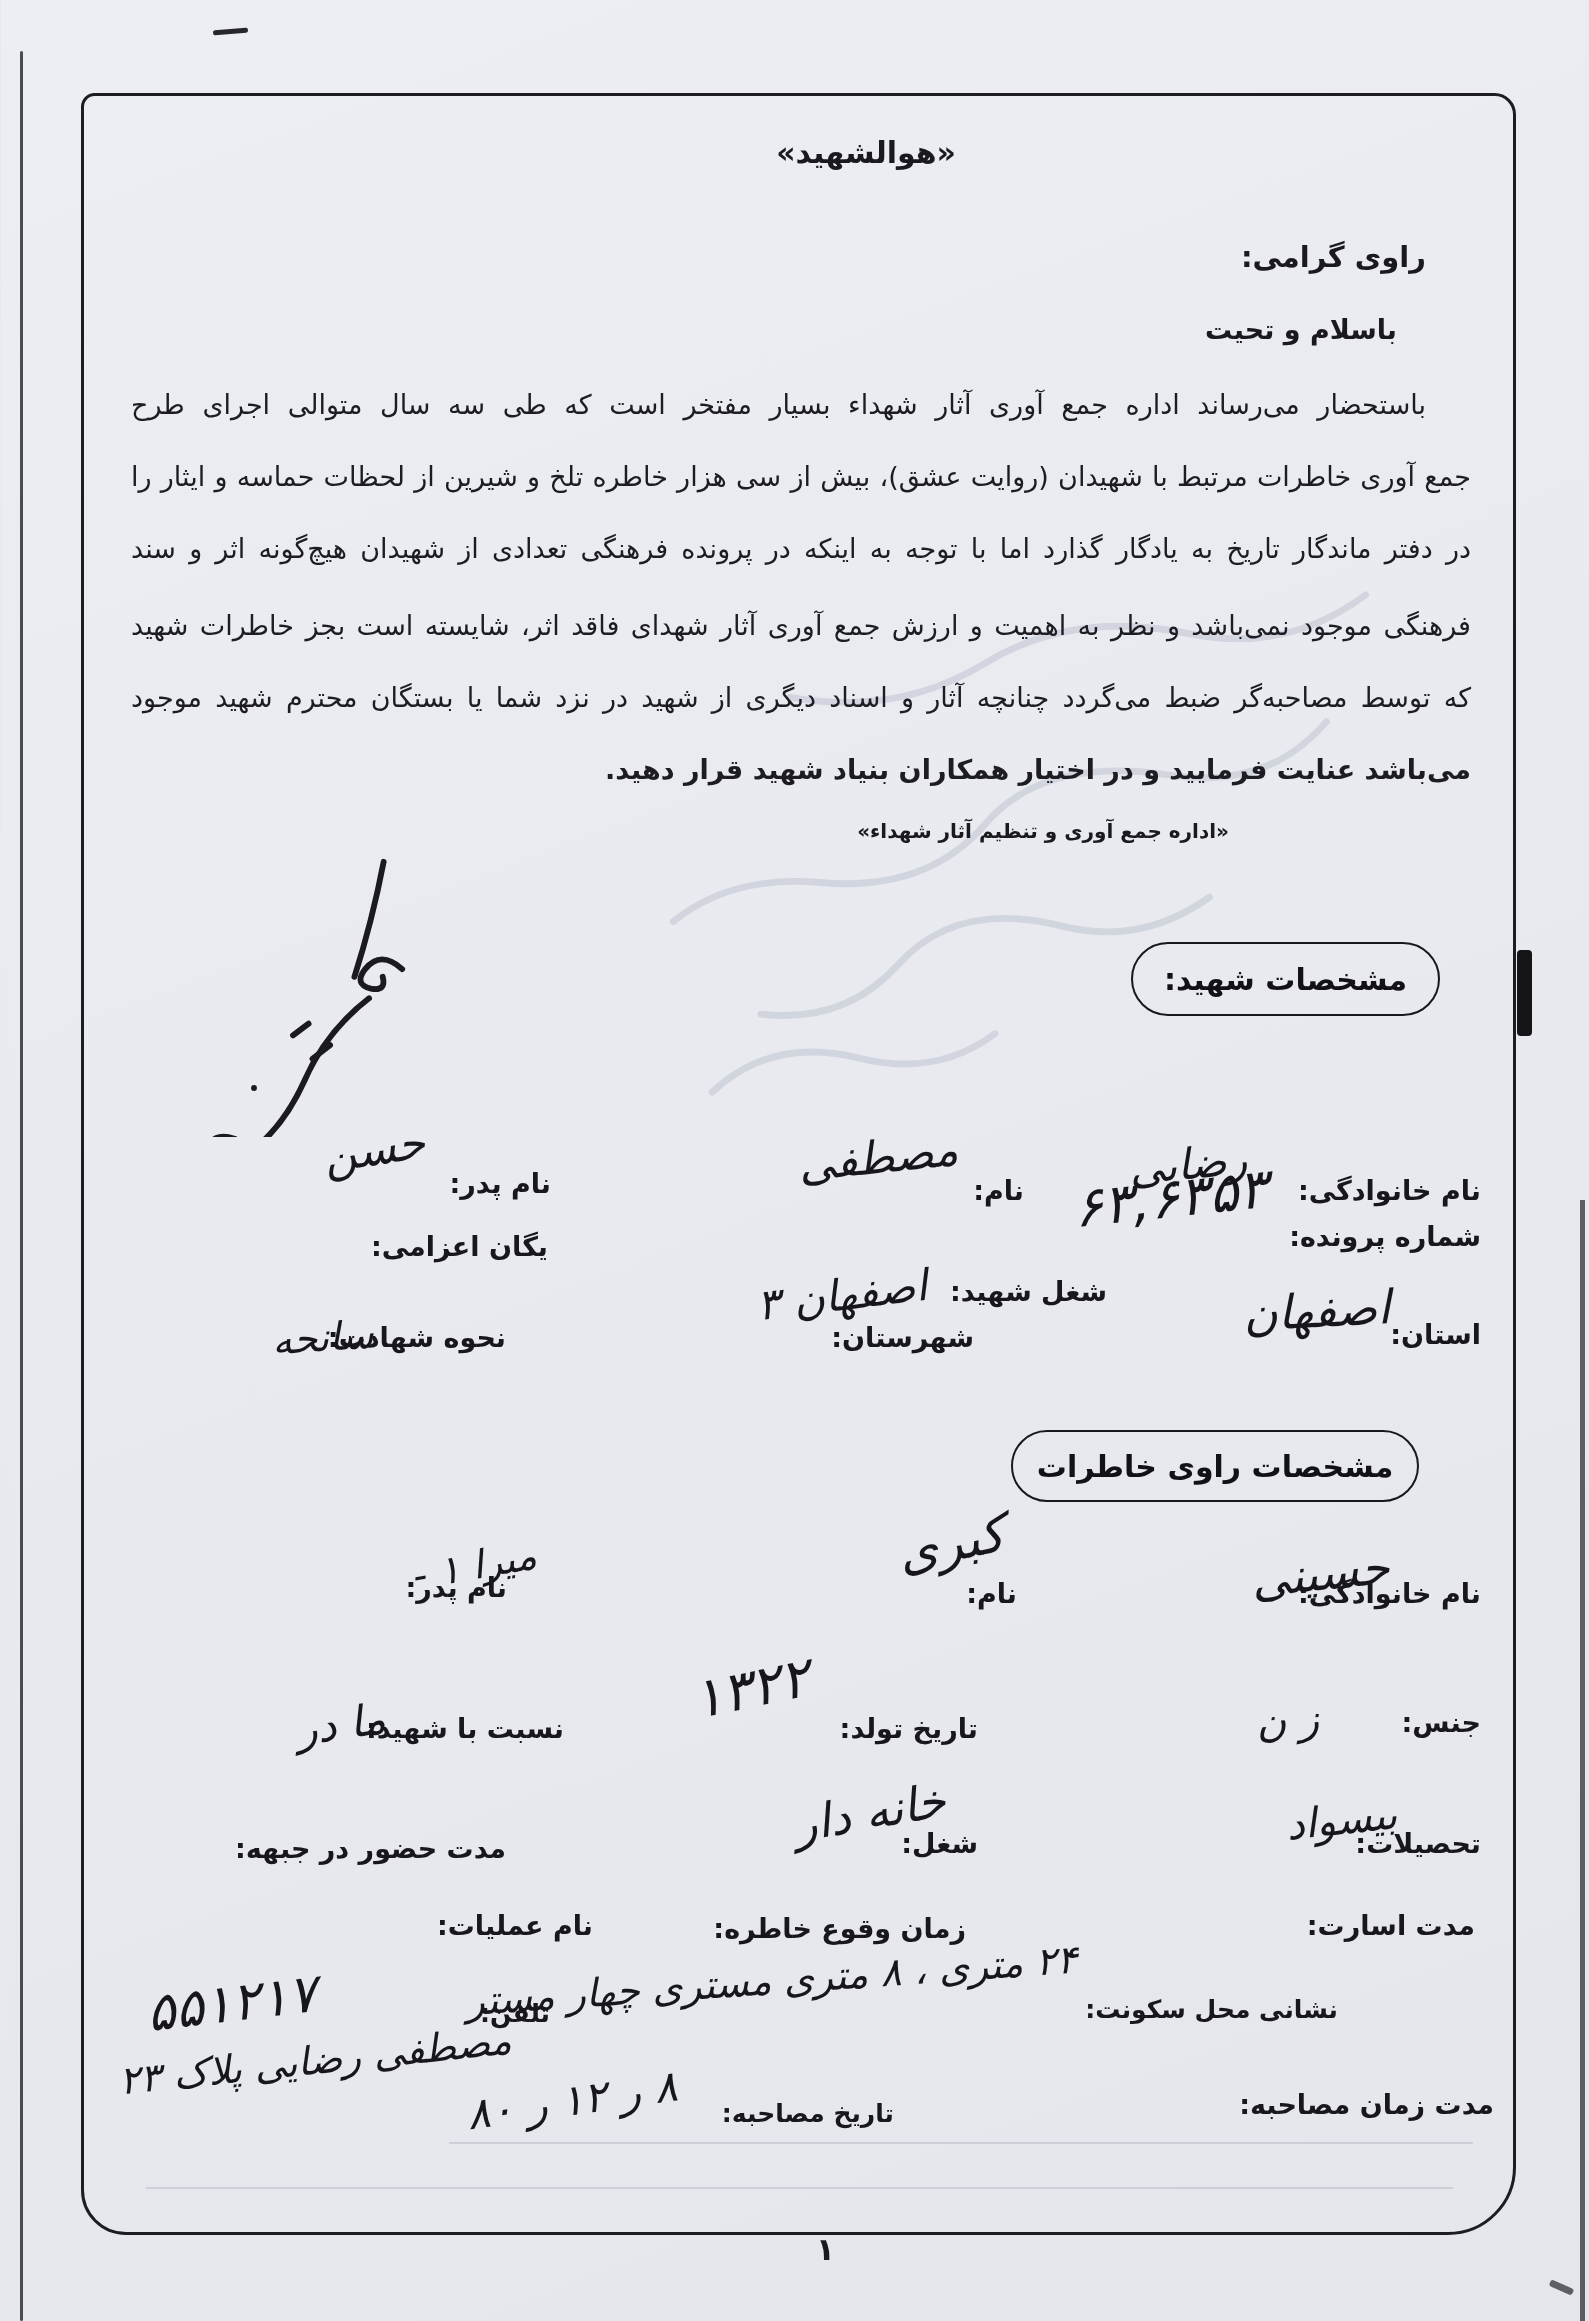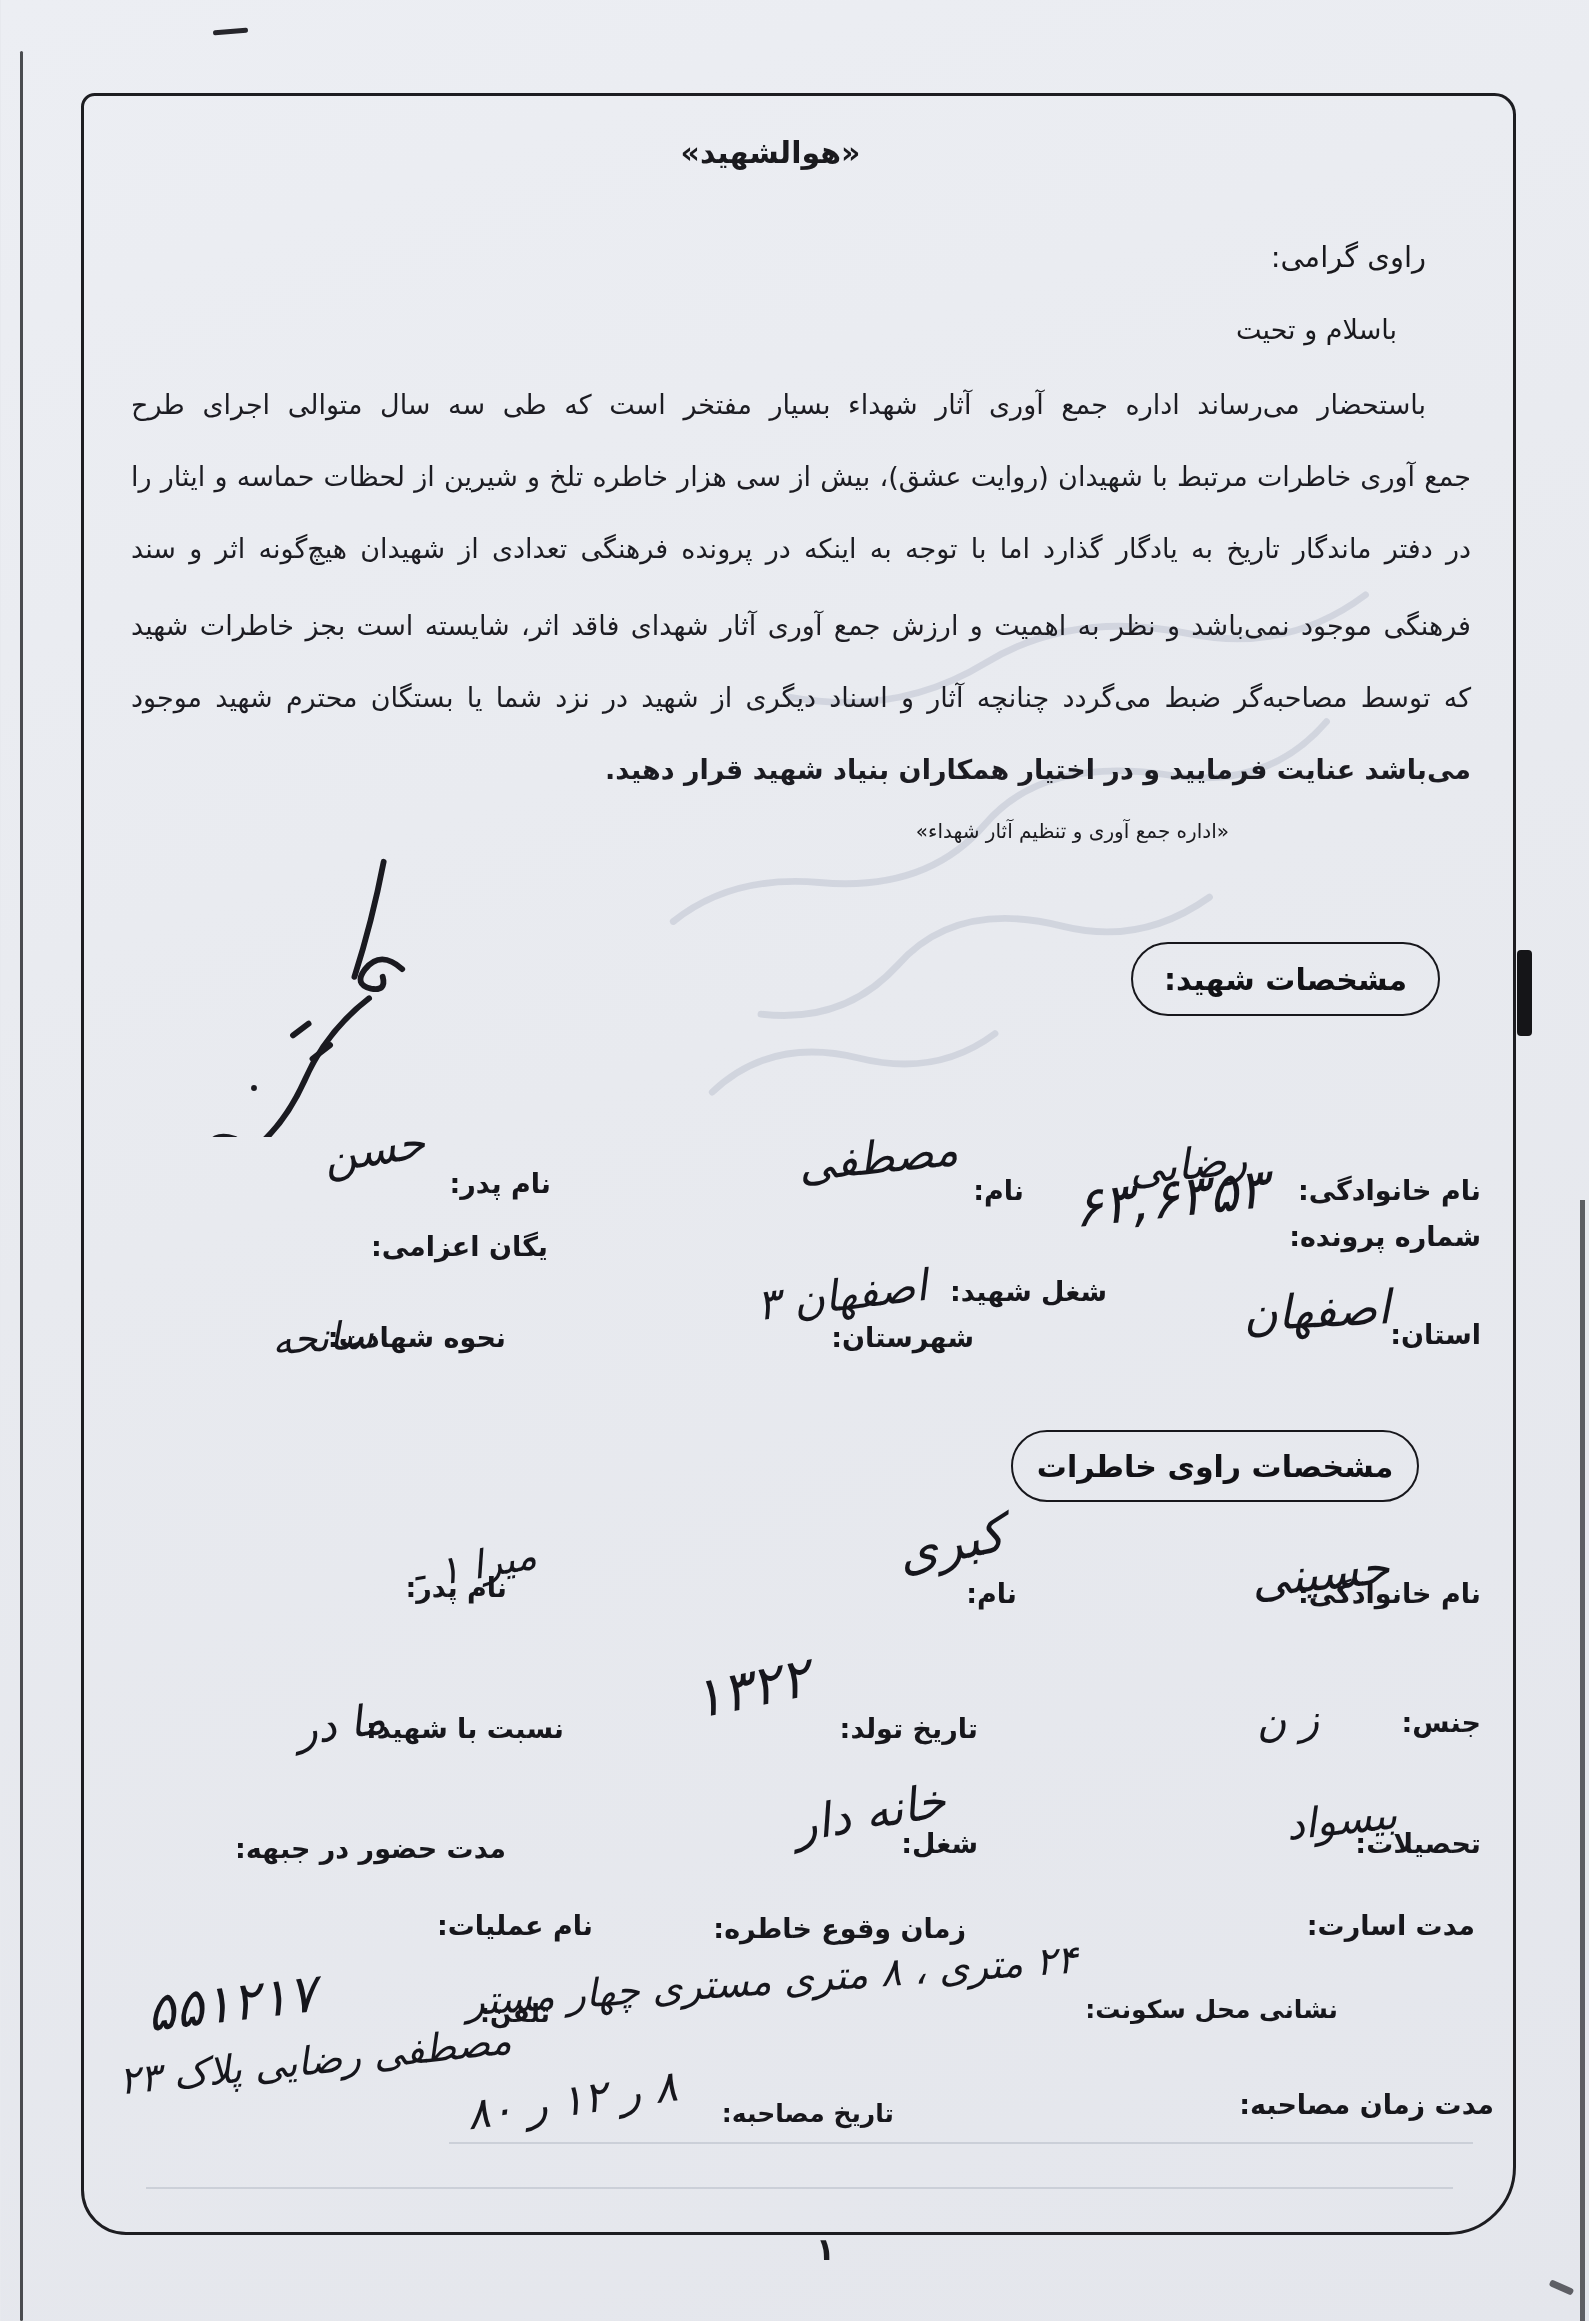--- a/index.html
+++ b/index.html
@@ -20,23 +20,23 @@
   .streak{position:absolute;height:2px;background:#b7bbc7;opacity:.55;}
   .right-tick{position:absolute;left:1517px;top:950px;width:14.6px;height:86px;background:#151518;border-radius:3.9px;}
 
   
   .frame{position:absolute;left:81px;top:93px;width:1429px;height:2136px;
     border:3.4px solid #1d1d21;
     border-radius:13.7px 21.5px 68px 45px;
   }
 
   .t{position:absolute;white-space:nowrap;}
-  .center{text-align:center;}
+  .center{text-align:right;}
   .doc-header{font-weight:bold;font-size:30px;letter-spacing:1px;}
-  .bold{font-weight:normal;}
+  .bold{font-weight:bold;}
 
   .pline{position:absolute;right:119px;left:131px;font-size:27px;line-height:33px;
     color:#1c1c22;text-align:justify;text-align-last:justify;white-space:normal;}
   .pline.last{text-align:right;text-align-last:right;font-weight:bold;}
 
   .label{position:absolute;font-weight:bold;font-size:27px;color:#17171c;white-space:nowrap;}
 
   .pill{position:absolute;border:2.9px solid #17171c;border-radius:974px;
     font-weight:bold;font-size:30px;color:#121216;
     display:flex;align-items:center;justify-content:center;white-space:nowrap;}

